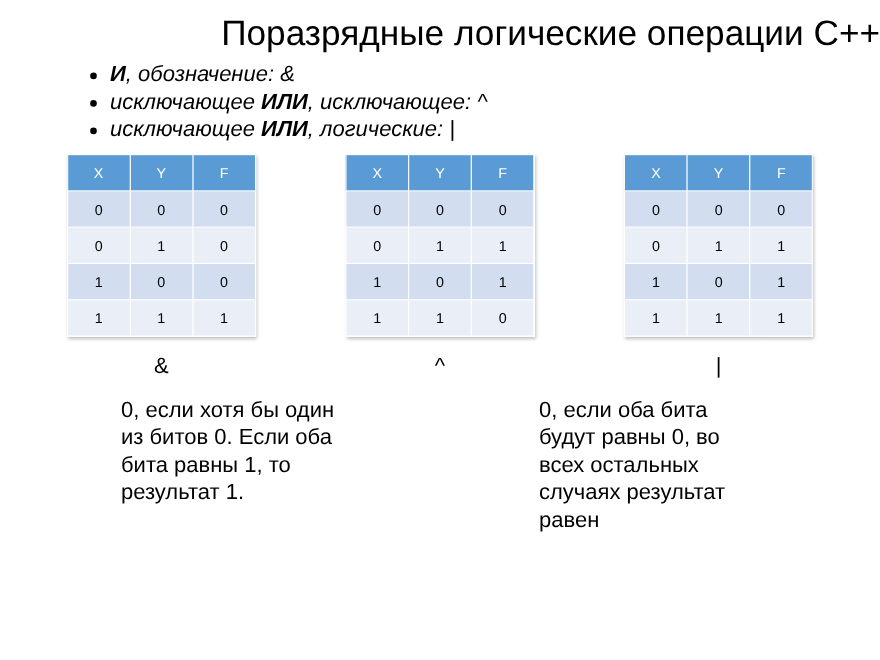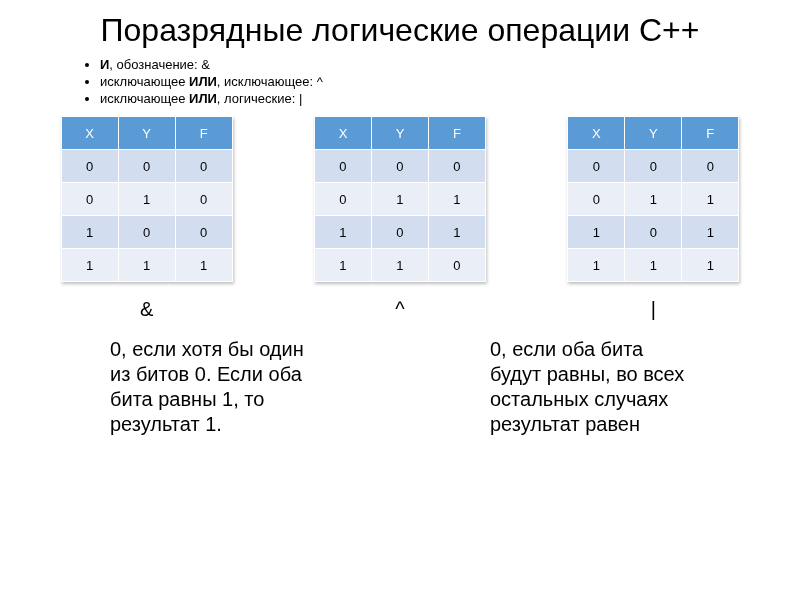--- a/index.html
+++ b/index.html
@@ -6,28 +6,29 @@
     margin: 0;
     padding: 0;
     width: 800px;
     height: 600px;
     font-family: Arial, sans-serif;
     background: #fff;
     color: #000;
     overflow: hidden;
   }
   .title {
-    text-align: center;
+    text-align: right;
     font-size: 32px;
     margin: 12px 0 4px 0;
     font-weight: normal;
   }
   .bullets {
     margin: 8px 0 10px 60px;
-    font-size: 13px;
+    font-size: 20px;
+    font-style: italic;
   }
   .bullets li {
     margin: 2px 0;
     list-style: disc;
   }
   .tables-row {
     display: flex;
     justify-content: space-around;
     margin: 0 20px;
   }
@@ -181,14 +182,14 @@
 </div>
 
 <div class="ops-row">
   <div class="op-symbol">&amp;</div>
   <div class="op-symbol">^</div>
   <div class="op-symbol">|</div>
 </div>
 
 <div class="desc-row">
   <div class="desc">0, если хотя бы один из битов 0. Если оба бита равны 1, то результат 1.</div>
-  <div class="desc">0, если оба бита будут равны, во всех остальных случаях результат равен</div>
+  <div class="desc">0, если оба бита будут равны 0, во всех остальных случаях результат равен</div>
 </div>
 
 </body></html>

